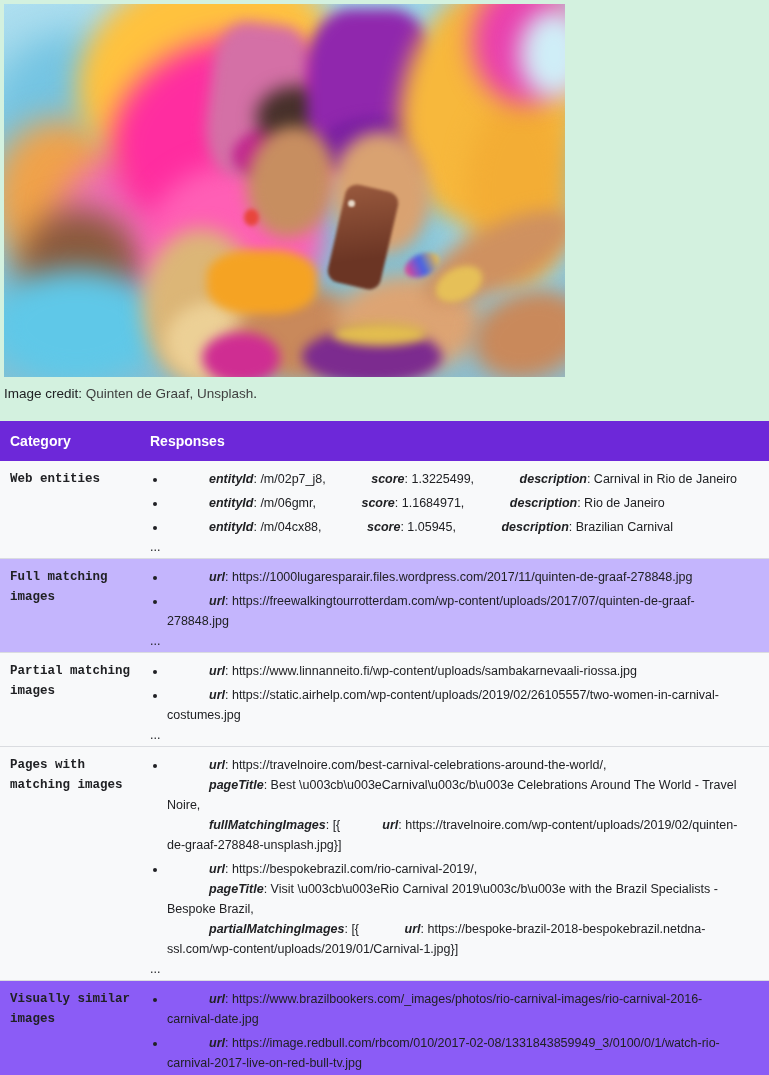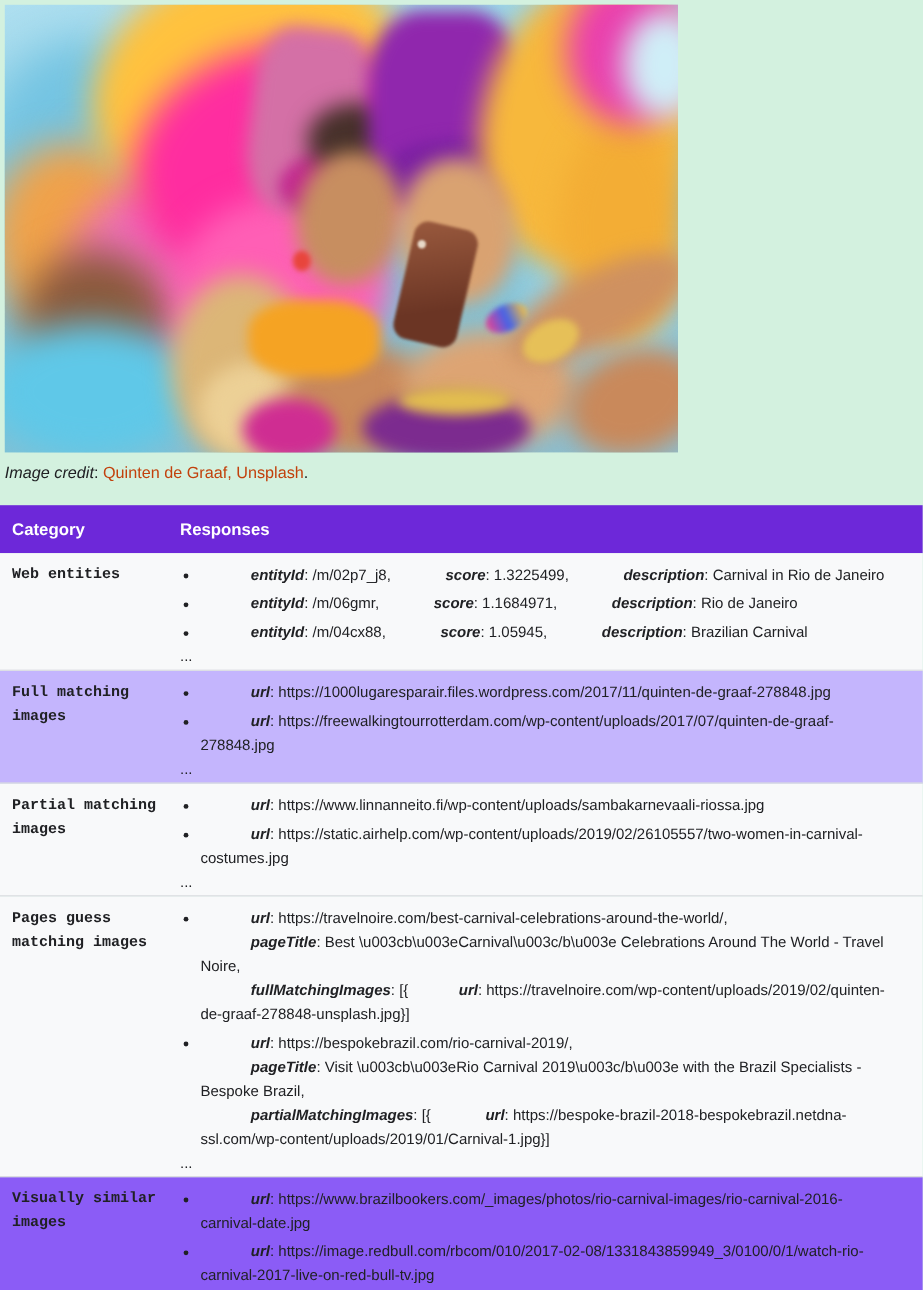--- a/index.html
+++ b/index.html
@@ -12,21 +12,21 @@
   
   .photo {
     margin: 4px 0 0 4px;
     width: 561px; height: 373px;
     position: relative; overflow: hidden;
     background: linear-gradient(165deg, #aedff0 0%, #8fcfe3 35%, #7ec2d8 60%, #8fbccb 100%);
   }
   .photo i { position: absolute; display: block; border-radius: 50%; }
   
   .credit { margin: 8px 0 18px 4px; font-size: 13.5px; line-height: 18px; }
-  .credit .lbl { font-style: italic; }
+  .credit .lbl { }
   .credit a { text-decoration: none; }
   
   table { width: 769px; border-collapse: collapse; table-layout: fixed; font-size: 12.5px; }
   thead th {
     height: 40px; vertical-align: middle; text-align: left;
     color: #ffffff; font-size: 14px; font-weight: bold;
   }
   th.cat-h { width: 150px; padding-left: 10px; }
   tbody tr { border-top: 1px solid #dadce0; }
   tbody tr:first-child { border-top: none; }
@@ -78,21 +78,21 @@
   <i style="left:468px;top:288px;width:115px;height:85px;background:#c9895b;filter:blur(10px);transform:rotate(-18deg)"></i>
   <i style="left:332px;top:183px;width:54px;height:100px;background:linear-gradient(160deg,#9a5a3e,#6b3524 70%);border-radius:12px;filter:blur(1.5px);transform:rotate(13deg)"></i>
   <i style="left:344px;top:196px;width:7px;height:7px;background:#e8d9c8;filter:blur(1px)"></i>
   <i style="left:400px;top:250px;width:36px;height:22px;background:linear-gradient(90deg,#e84393,#4363e8,#f5c242);filter:blur(2px);transform:rotate(-24deg)"></i>
   <i style="left:430px;top:264px;width:50px;height:32px;background:#e6c058;filter:blur(3px);transform:rotate(-27deg)"></i>
   <i style="left:198px;top:328px;width:78px;height:52px;background:#cf2d92;filter:blur(6px)"></i>
   <i style="left:298px;top:325px;width:140px;height:55px;background:#7c2b8f;filter:blur(6px)"></i>
   <i style="left:328px;top:318px;width:95px;height:24px;background:#e2bd4f;filter:blur(5px)"></i>
 </div>
 
-<p class="credit"><span class="lbl">Image credit</span><span>: </span><a href="#" class="credit-link" style="color: #c2410c;">Quinten de Graaf, Unsplash</a><span>.</span></p>
+<p class="credit"><span class="lbl">Image credit</span><span>: </span><a href="#" class="credit-link" style="color: #404040;">Quinten de Graaf, Unsplash</a><span>.</span></p>
 
 <table>
   <thead>
     <tr style="background: #6d28d9;">
       <th class="cat-h">Category</th>
       <th>Responses</th>
     </tr>
   </thead>
   <tbody>
       <tr style="background: rgb(248, 249, 250);">
@@ -134,21 +134,21 @@
               <div class="line"><span class="key">url</span><span>: https://www.linnanneito.fi/wp-content/uploads/sambakarnevaali-riossa.jpg</span></div>
             </li>
             <li>
               <div class="line"><span class="key">url</span><span>: https://static.airhelp.com/wp-content/uploads/2019/02/26105557/two-women-in-carnival-costumes.jpg</span></div>
             </li>
           </ul>
           <div class="more">...</div>
         </td>
       </tr>
       <tr style="background: rgb(248, 249, 250);">
-        <td class="cat">Pages guess matching images</td>
+        <td class="cat">Pages with matching images</td>
         <td class="resp">
           <ul>
             <li>
               <div class="line"><span class="key">url</span><span>: https://travelnoire.com/best-carnival-celebrations-around-the-world/,</span></div>
               <div class="line"><span class="key">pageTitle</span><span>: Best \u003cb\u003eCarnival\u003c/b\u003e Celebrations Around The World - Travel Noire,</span></div>
               <div class="line"><span class="key">fullMatchingImages</span><span>: [{</span><span class="key">url</span><span>: https://travelnoire.com/wp-content/uploads/2019/02/quinten-de-graaf-278848-unsplash.jpg}]</span></div>
             </li>
             <li>
               <div class="line"><span class="key">url</span><span>: https://bespokebrazil.com/rio-carnival-2019/,</span></div>
               <div class="line"><span class="key">pageTitle</span><span>: Visit \u003cb\u003eRio Carnival 2019\u003c/b\u003e with the Brazil Specialists - Bespoke Brazil,</span></div>

